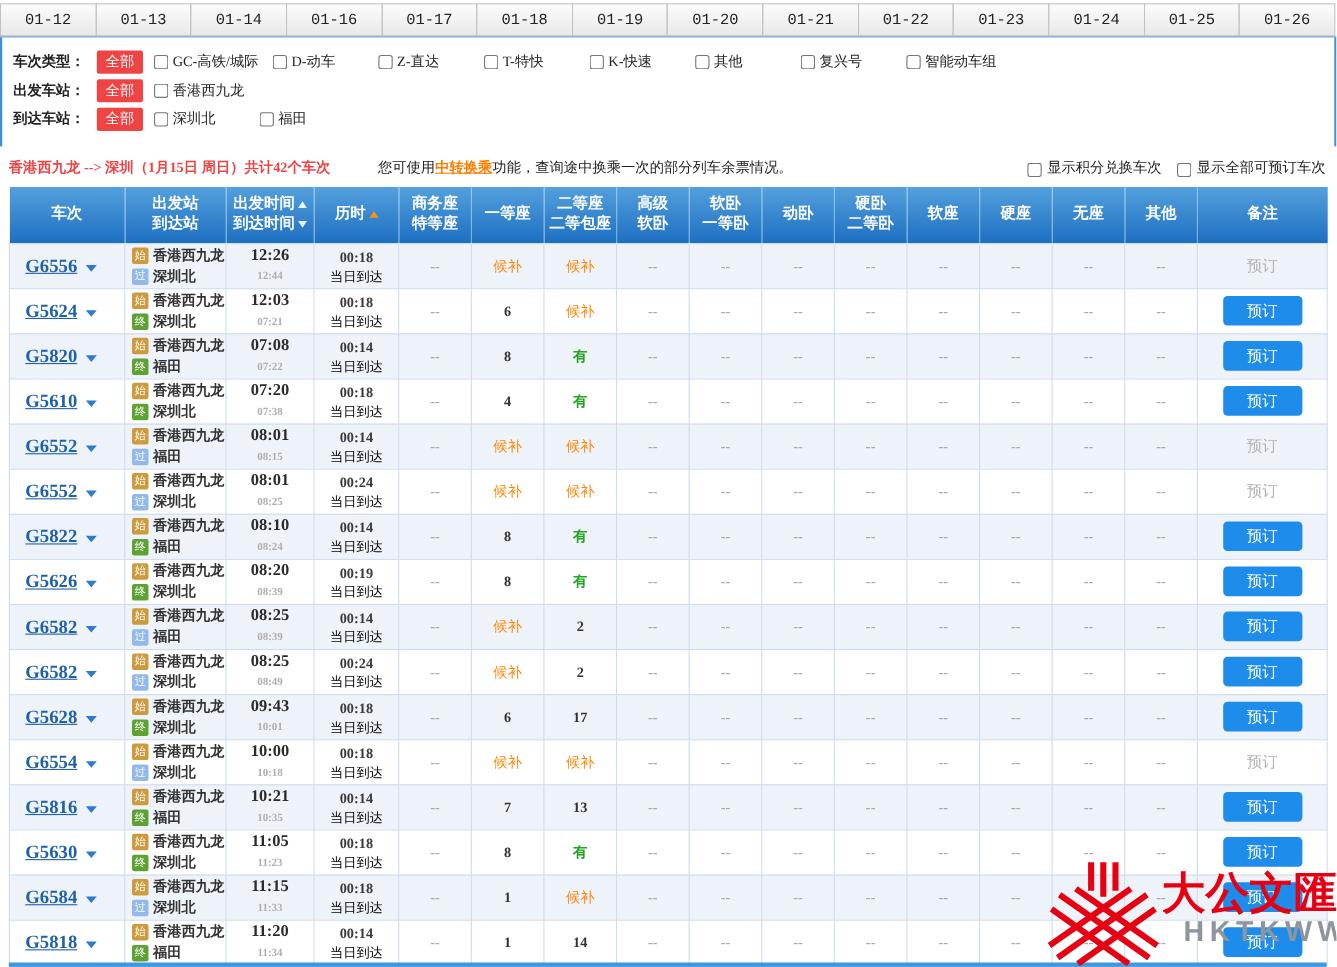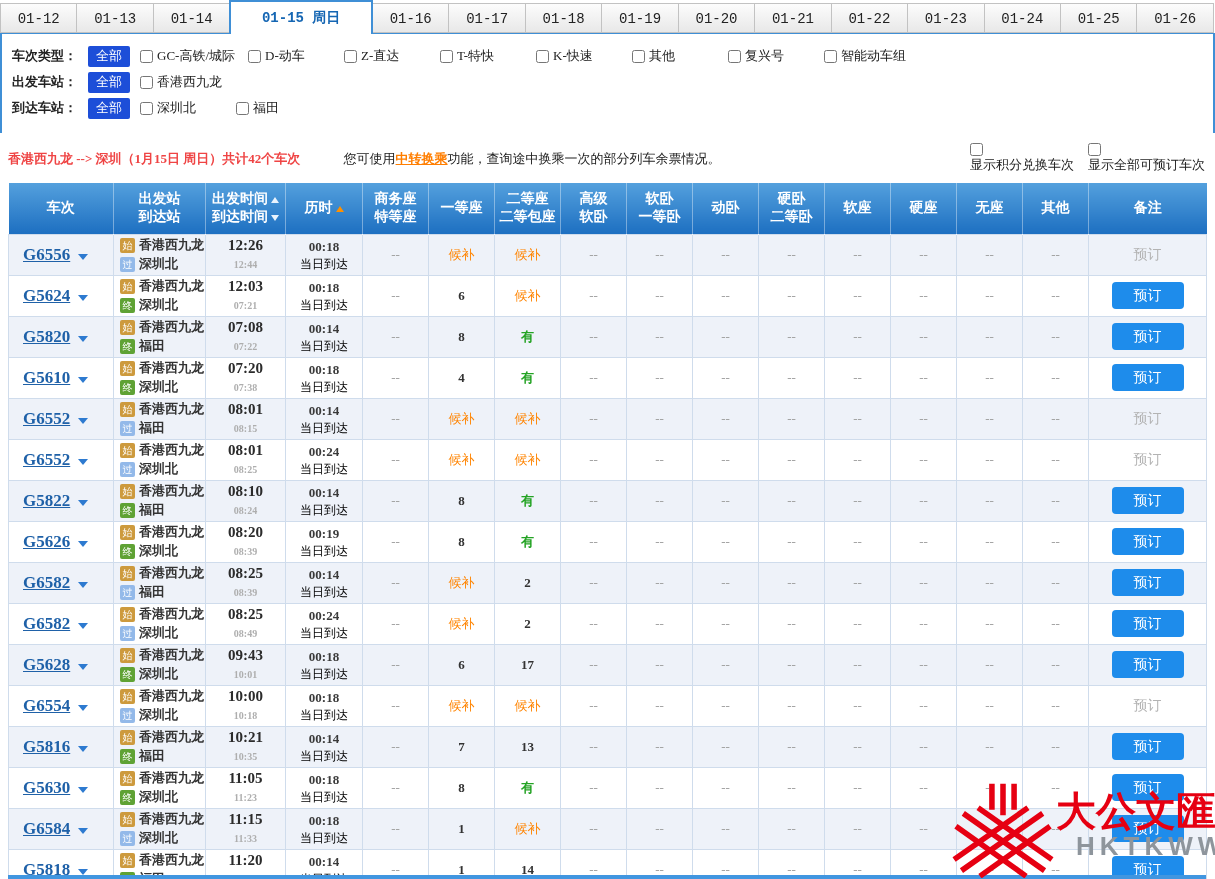--- a/index.html
+++ b/index.html
@@ -17,34 +17,34 @@
     color:#222; font-size:14px; white-space:nowrap; overflow:hidden;font-family:Liberation Mono, monospace;
   }
   .tab.active {
     flex:1.85; height:34px; line-height:32px; background:#fff; margin-bottom:-1px;
     border:2px solid #3f8fd6; border-bottom:none; color:#1566b3; font-weight:bold; z-index:2; position:relative;
   }
   
   .filter-box { position:relative; border-left:2px solid #3f8fd6; border-right:2px solid #3f8fd6; padding:9px 10px 12px 10px; }
   .f-row { display:flex; align-items:center; height:26px; }
   .f-label { font-weight:bold; width:76px; color:#222; }
-  .all-badge { background:#1d4ed8; color:#fff; padding:1px 8px 2px; border-radius:2px; margin-right:10px; cursor:pointer; font-size:13px; }
+  .all-badge { background:#ef4444; color:#fff; padding:1px 8px 2px; border-radius:2px; margin-right:10px; cursor:pointer; font-size:13px; }
   .f-opt { display:inline-flex; align-items:center; width:96px; cursor:pointer; color:#222; }
   .f-opt.wide { width:108px; }
   .f-opt input { width:13px; height:13px; margin-right:4px; }
   .time-filter { position:absolute; right:42px; top:11px; display:flex; align-items:center; }
   .time-filter .tf-label { font-weight:bold; color:#222; margin-right:4px; }
   .time-filter select { width:112px; height:24px; font-size:13px; color:#333; border:1px solid #8a8a8a; border-radius:3px; font-family:inherit; }
   
   .info-bar { display:flex; justify-content:space-between; align-items:center; padding:10px 10px 9px 8px; }
   .route { font-weight:bold; color:#ef4444; }
   .tip { margin-left:40px; color:#222; }
   .tip .hl { color:#ff7e00; font-weight:bold;text-decoration:underline; }
   .info-checks { display:flex; align-items:center; gap:14px; }
-  .info-checks label { display:inline-flex; align-items:flex-start; cursor:pointer; color:#222;flex-direction:column; }
+  .info-checks label { display:inline-flex; align-items:flex-end; cursor:pointer; color:#222; }
   .info-checks input { width:13px; height:13px; margin-right:5px; }
   
   table { border-collapse:collapse; width:1198px; margin:0 8px; table-layout:fixed; }
   thead th {
     height:51px; color:#fff; font-size:14px; font-weight:bold; text-align:center; vertical-align:middle;
     background:linear-gradient(#54a0dd,#1d6fc1); border-right:1px solid rgba(255,255,255,.38); line-height:18px; padding:0 2px;
   }
   thead th:last-child { border-right:none; }
   tbody td { height:41px; border:1px solid #cfdcec; text-align:center; vertical-align:middle; font-size:13px; }
   tbody tr:nth-child(odd) { background:#eef2f9; }
@@ -80,21 +80,20 @@
   .wm-cn { color:#e60012; font-size:40px; font-weight:bold; line-height:40px; white-space:nowrap; font-family:"Liberation Serif",serif; }
   .wm-en { color:#8e959c; font-size:26px; font-weight:bold; letter-spacing:5px; line-height:28px; margin-left:20px; }
 </style>
 </head>
 <body>
 
 <div class="tabs" id="tabs">
     <div class="tab">01-12</div>
     <div class="tab">01-13</div>
     <div class="tab">01-14</div>
-    <div class="tab active">01-15 周日</div>
     <div class="tab">01-16</div>
     <div class="tab">01-17</div>
     <div class="tab">01-18</div>
     <div class="tab">01-19</div>
     <div class="tab">01-20</div>
     <div class="tab">01-21</div>
     <div class="tab">01-22</div>
     <div class="tab">01-23</div>
     <div class="tab">01-24</div>
     <div class="tab">01-25</div>

